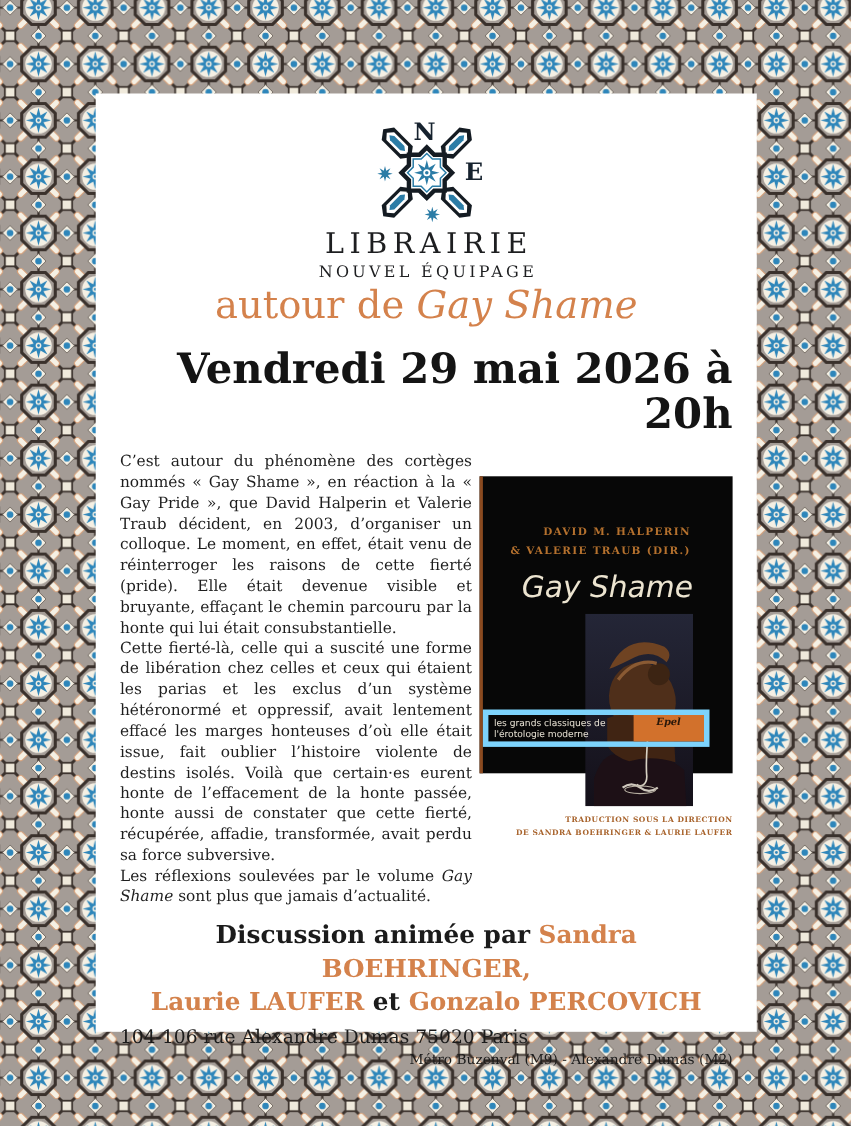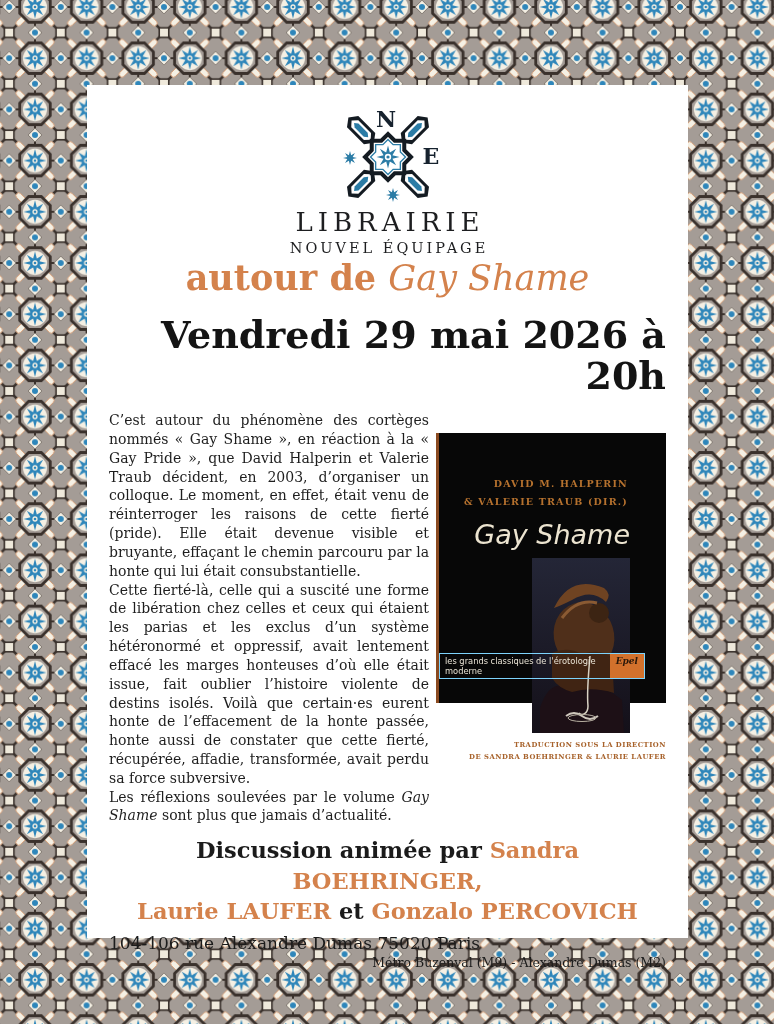--- a/index.html
+++ b/index.html
@@ -12,43 +12,43 @@
   .panel{
     position:absolute;left:87px;top:85px;width:601px;height:853px;
     background:#ffffff;box-sizing:border-box;padding:20px 22px 0 22px;
   }
   .logo-block{text-align:center;}
   .logo-svg{display:block;margin:0 auto;}
   .lib-name{font-size:26px;letter-spacing:5px;text-indent:5px;color:#1d1e20;margin-top:2px;}
   .lib-sub{font-size:14.5px;letter-spacing:3px;text-indent:3px;color:#1d1e20;margin-top:3px;}
   .title{text-align:center;font-size:40px;letter-spacing:1px;color:#141414;margin-top:14px;line-height:1.1;}
   .subtitle{text-align:center;font-size:35px;color:#d4824c;margin-top:3px;line-height:1.1;}
-  .subtitle .bold{font-weight:bold;}
+  .subtitle .bold{font-weight:normal;}
   .subtitle .it{font-style:italic;}
   .datetime{text-align:right;font-size:38px;font-weight:bold;color:#141414;margin-top:16px;line-height:1.1;}
   .content-row{display:flex;margin-top:14px;}
   .body-col{width:320px;font-size:14px;line-height:1.345;text-align:justify;color:#1e1e1e;}
   .body-col p{margin:0;}
   .book{
     width:230px;height:270px;background:#070707;margin-left:auto;margin-top:22px;
     position:relative;box-sizing:border-box;border-left:3px solid #8a4a20;
   }
   .book .authors{margin-top:42px;text-align:right;padding-right:38px;font-size:9.5px;
     letter-spacing:1.2px;line-height:1.9;color:#b5712e;font-weight:bold;}
   .book .btitle{text-align:right;padding-right:36px;font-size:27px;font-style:italic;
     color:#ece4d0;margin-top:8px;font-family:"DejaVu Sans","Liberation Sans",sans-serif;}
   .book-art{width:98px;height:175px;margin:8px 36px 0 auto;display:block;}
   .trad{text-align:right;font-size:6.8px;letter-spacing:0.5px;
     color:#a8632c;margin-top:6px;line-height:1.8;font-weight:bold;}
   .series-strip{position:absolute;right:21px;bottom:24px;display:flex;align-items:stretch;
-    border:1px solid #7dd3fc;}
+    border:5px solid #7dd3fc;}
   .series-text{font-size:8.3px;color:#e8e2d4;padding:2px 5px;
     font-family:"DejaVu Sans","Liberation Sans",sans-serif;}
   .publisher{background:#d2712c;color:#2a180a;font-size:9px;font-style:italic;
-    padding:2px 6px;font-weight:bold;}
+    padding:2px 21px;font-weight:bold;}
   .discussion{text-align:center;font-size:22.5px;font-weight:bold;color:#1b1b1b;
     margin-top:10px;line-height:1.35;}
   .discussion .orange{color:#d4824c;}
   .address{text-align:left;font-size:17px;color:#1b1b1b;margin-top:7px;}
   .metro{text-align:right;font-size:12.5px;color:#1b1b1b;margin-top:2px;}
 </style>
 </head>
 <body>
 
 <svg class="bg-svg" width="774" height="1024" aria-hidden="true">

